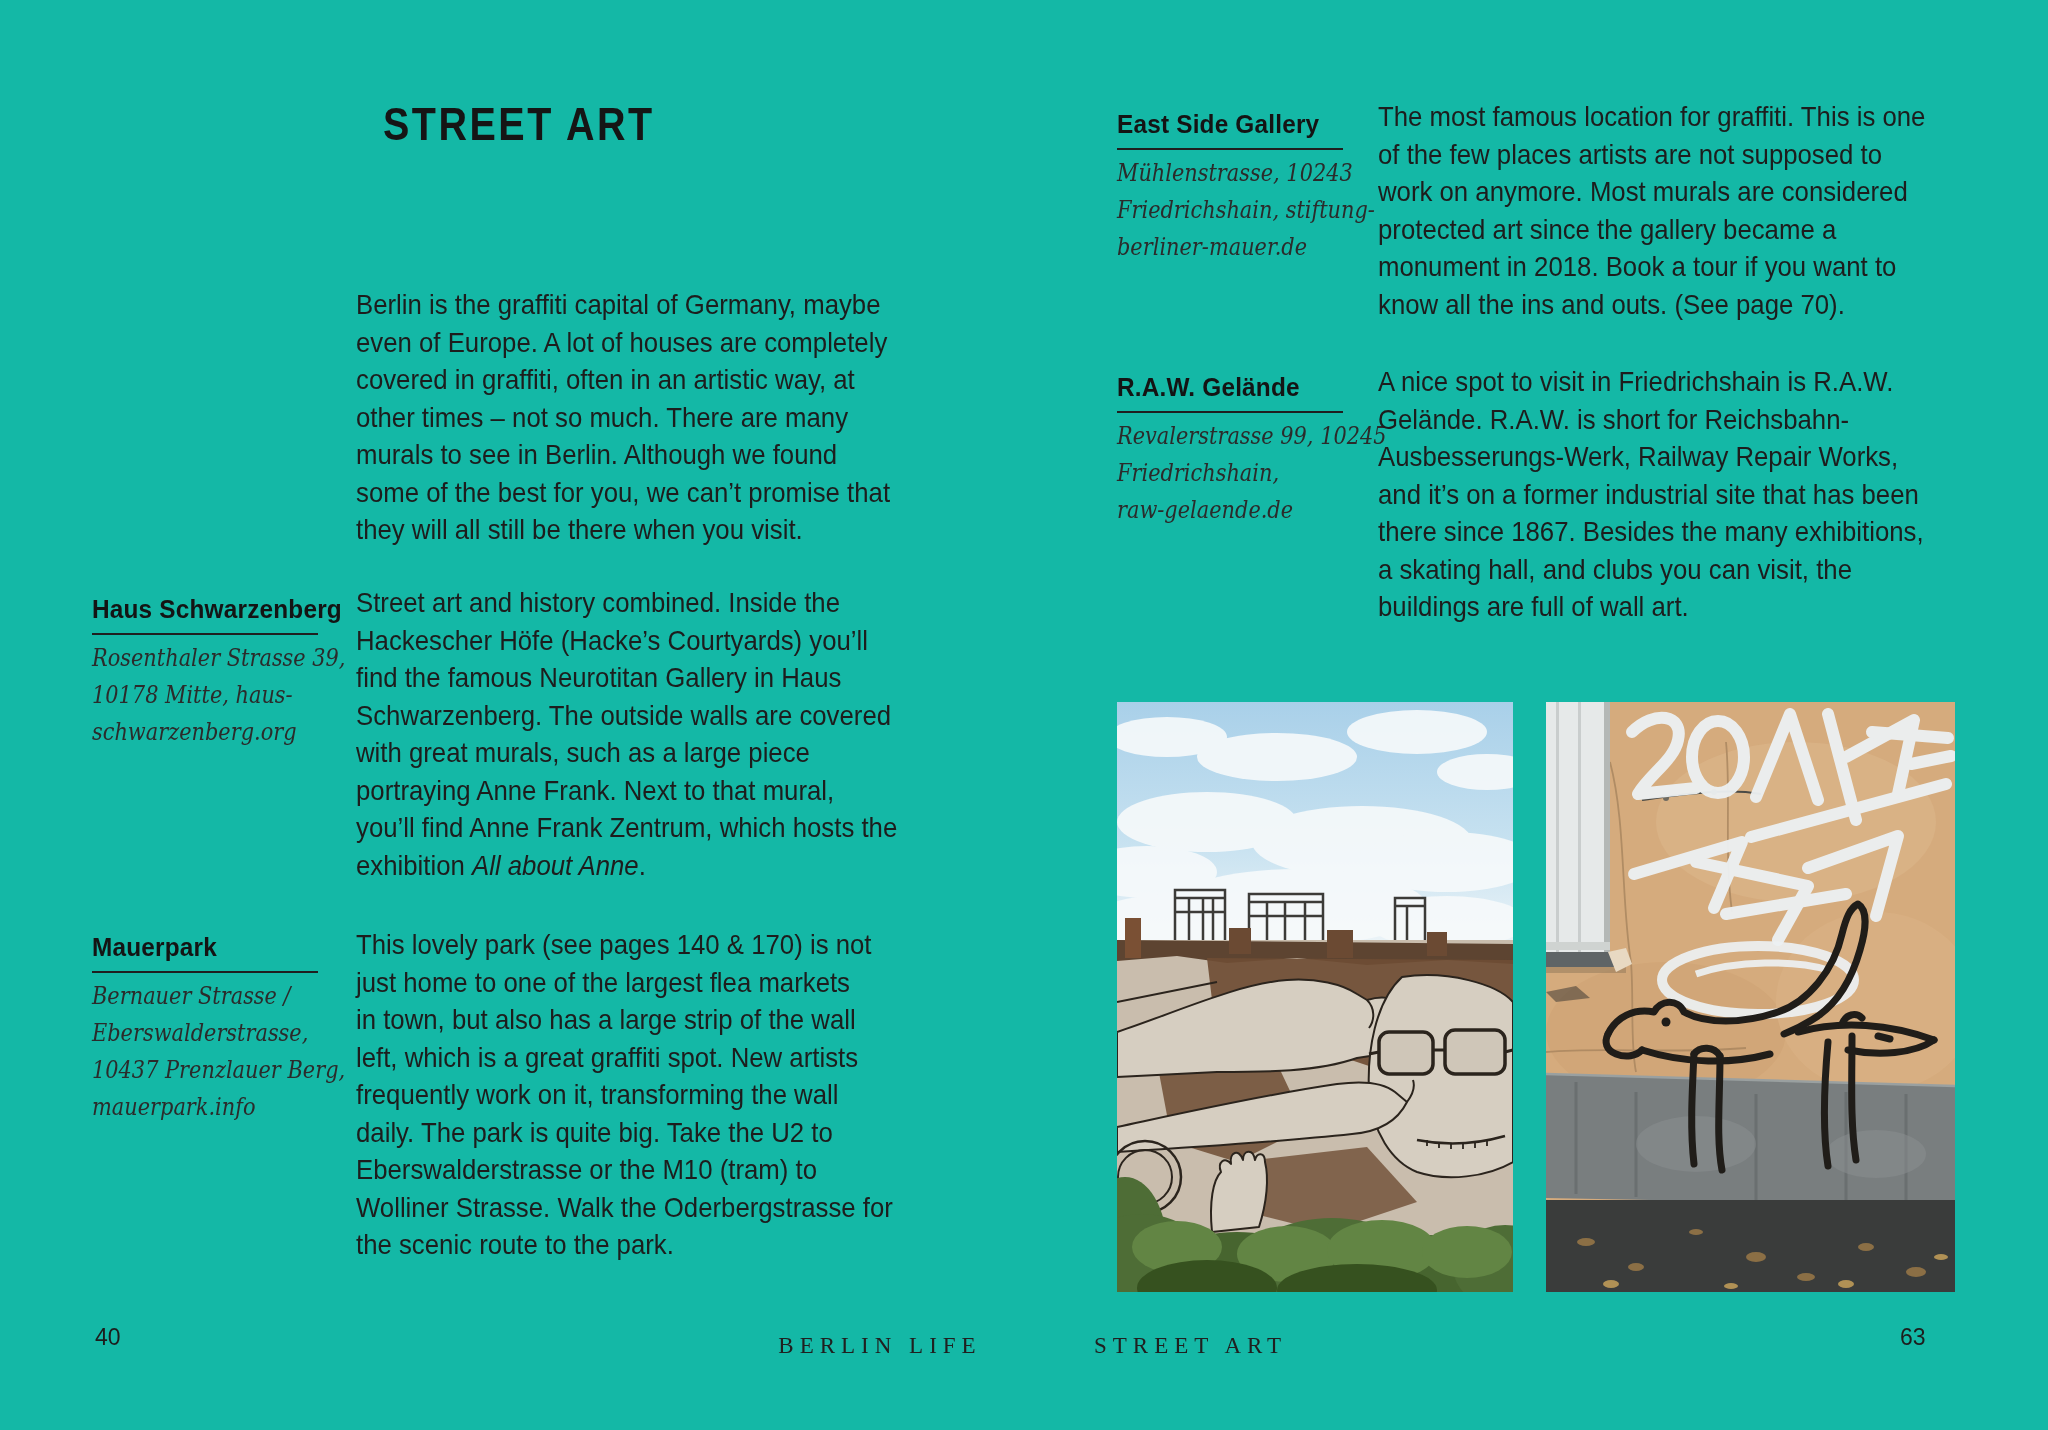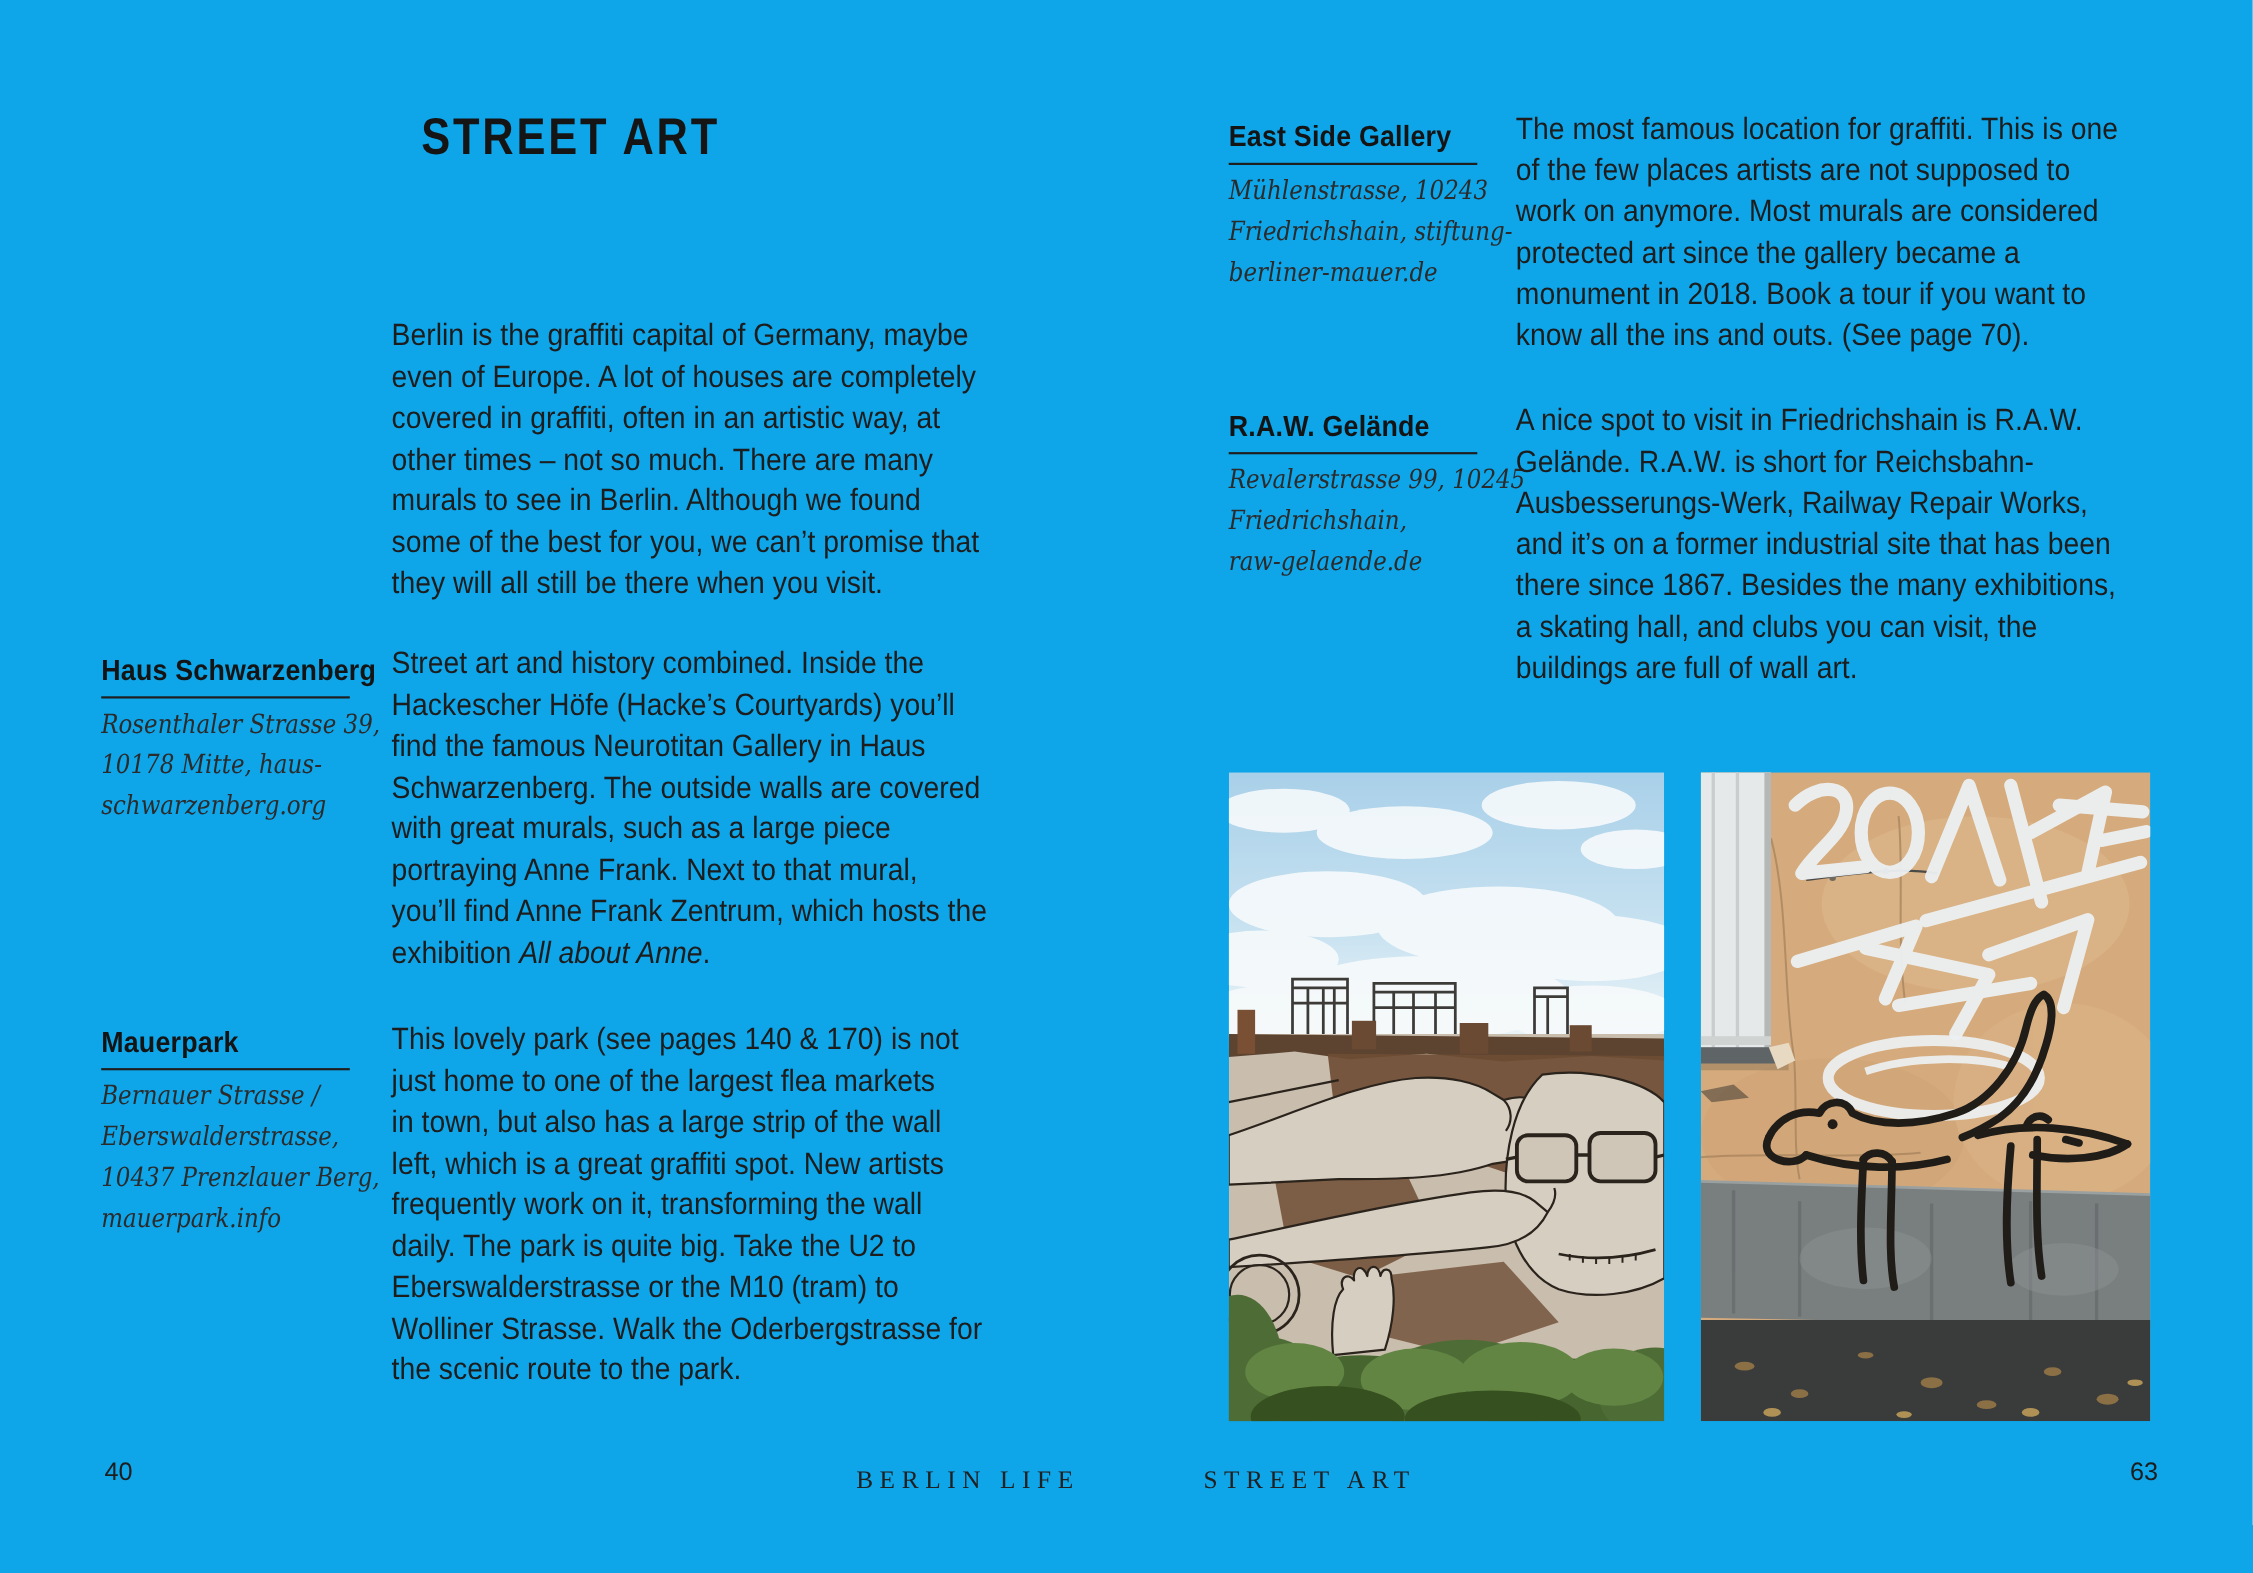--- a/index.html
+++ b/index.html
@@ -1,16 +1,16 @@
 <!DOCTYPE html>
 <html><head>
 <meta charset="utf-8">
 <style>
   html,body{margin:0;padding:0;background:#fff;}
-  .spread{position:relative;width:2048px;height:1430px;background:#0ea5e9;overflow:hidden;
+  .spread{position:relative;width:2048px;height:1430px;background:#14b8a6;overflow:hidden;
           font-family:"Liberation Sans","DejaVu Sans",sans-serif;color:#1c1c1c;}
   .abs{position:absolute;}
   .title{font-size:47px;font-weight:bold;letter-spacing:3px;color:#151515;
          transform:scaleX(.84);transform-origin:0 0;white-space:pre;}
   .para{font-size:28px;line-height:37.5px;white-space:pre;color:#1d1d1d;
         transform:scaleX(.92);transform-origin:0 0;}
   .para .it, .tail .it{font-style:italic;}
   .tail{white-space:pre;}
   .side-head{font-size:26.5px;font-weight:bold;color:#141414;white-space:pre;
              transform:scaleX(.92);transform-origin:0 0;letter-spacing:.2px;}
@@ -260,15 +260,15 @@
         <path d="M174,354 C174,396 170,436 176,468"></path>
         <path d="M148,352 C154,344 168,344 174,354"></path>
         <path d="M282,340 C278,384 276,426 282,464"></path>
         <path d="M306,334 C306,378 304,420 310,458"></path>
       </g>
       <circle cx="120" cy="320" r="4.5" fill="#201d19"></circle>
     </svg>
   </div>
 
   <div class="abs foot-serif" style="left:1094px;top:1333px;">STREET ART</div>
-  <div class="abs foot-num" style="left:1900px;top:1324px;width:62px;text-align:right;">63</div>
+  <div class="abs foot-num" style="left:1900px;top:1324px;width:62px;text-align:left;">63</div>
 
 </div>
 
 </body></html>

